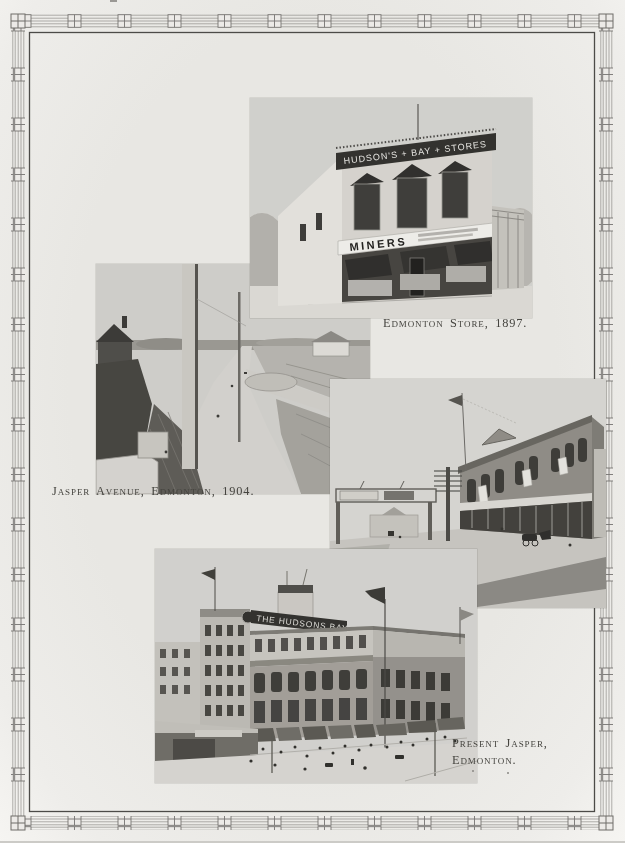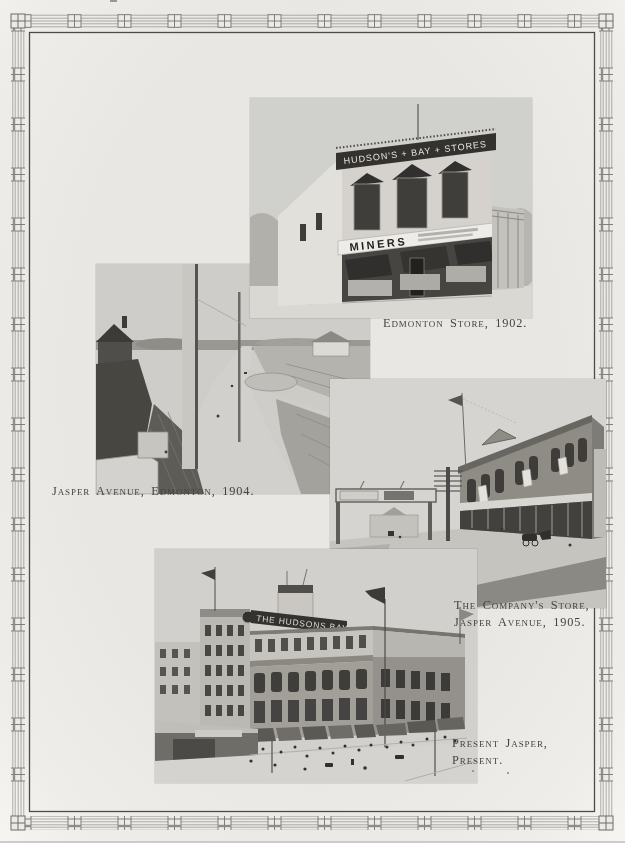--- a/index.html
+++ b/index.html
@@ -439,28 +439,24 @@
           <circle cx="120" cy="216" r="1.6"></circle>
           <circle cx="150" cy="220" r="1.6"></circle>
         <rect x="170" y="214" width="8" height="4" rx="1"></rect>
           <rect x="240" y="206" width="9" height="4" rx="1"></rect>
         <rect x="196" y="210" width="3" height="6"></rect>
           <circle cx="210" cy="219" r="1.8"></circle>
       </g>
     </svg>
   </figure>
 
-  <div class="caption c1">Edmonton Store, 1902.</div>
+  <div class="caption c1">Edmonton Store, 1897.</div>
   <div class="caption c2">Jasper Avenue, Edmonton, 1904.</div>
-  <div class="caption c3">
-    <div>The Company's Store,</div>
-    <div>Jasper Avenue, 1905.</div>
-  </div>
   <div class="caption c4">
     <div>Present Jasper,</div>
-    <div>Present.</div>
+    <div>Edmonton.</div>
   </div>
 
   <div class="speck sp1"></div>
   <div class="speck sp2"></div>
   <div class="speck sp3"></div>
   <div class="bottom-edge"></div>
 </div>
 
 </body></html>

